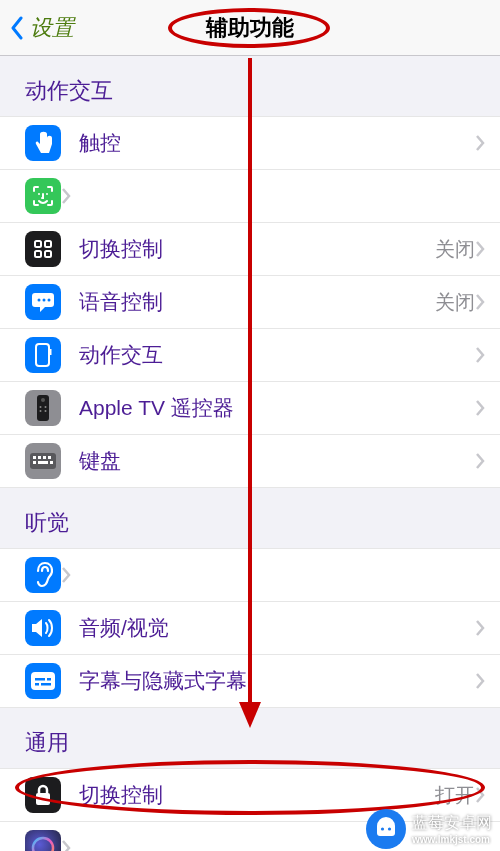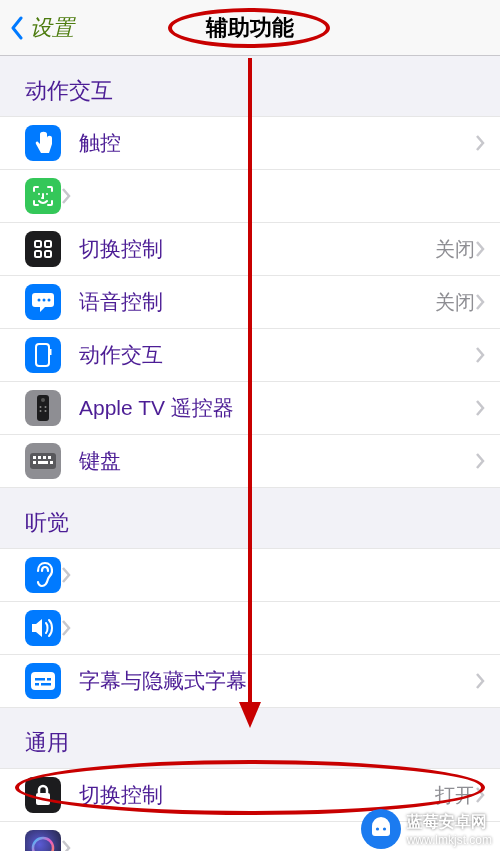--- a/index.html
+++ b/index.html
@@ -285,20 +285,21 @@
     </svg>
 </div>
 
 <div class="row">
   <div class="icon" style="background:#007aff;">
     <svg width="26" height="22" viewBox="0 0 26 22" fill="#fff">
         <path d="M2 7h4l6-5v18l-6-5H2z"></path>
         <path d="M16 6c2 2 2 8 0 10M19 3c4 4 4 12 0 16" fill="none" stroke="#fff" stroke-width="2" stroke-linecap="round"></path>
       </svg>
   </div>
+  <span class="label">音频/视觉</span>
   <svg class="chevron" viewBox="0 0 10 18">
       <path d="M2 2l6 7-6 7"></path>
     </svg>
 </div>
 
 <div class="row">
   <div class="icon" style="background:#007aff;">
     <svg width="28" height="22" viewBox="0 0 28 22" fill="#fff">
         <rect x="2" y="2" width="24" height="18" rx="4"></rect>
         <rect x="6" y="8" width="10" height="2.5" fill="#007aff"></rect>
@@ -359,16 +360,16 @@
     <svg width="26" height="26" viewBox="0 0 26 26" fill="#fff">
         <circle cx="9" cy="4" r="1.5"></circle>
         <circle cx="17" cy="4" r="1.5"></circle>
         <path d="M9 4l2 4M17 4l-2 4"></path>
         <path d="M4 10a9 9 0 0118 0v7a3 3 0 01-3 3H7a3 3 0 01-3-3z"></path>
         <circle cx="9.5" cy="13" r="1.6" fill="#1b7bf0"></circle>
         <circle cx="16.5" cy="13" r="1.6" fill="#1b7bf0"></circle>
       </svg>
   </div>
   <div>
-    <div style="font-weight:700;">蓝莓安卓网</div>
-    <div style="font-size:12px;opacity:.9;">www.lmkjst.com</div>
+    <div style="font-weight:400;">蓝莓安卓网</div>
+    <div style="font-size:10px;opacity:.9;font-weight:bold;">www.lmkjst.com</div>
   </div>
 </div>
 
 </body></html>

